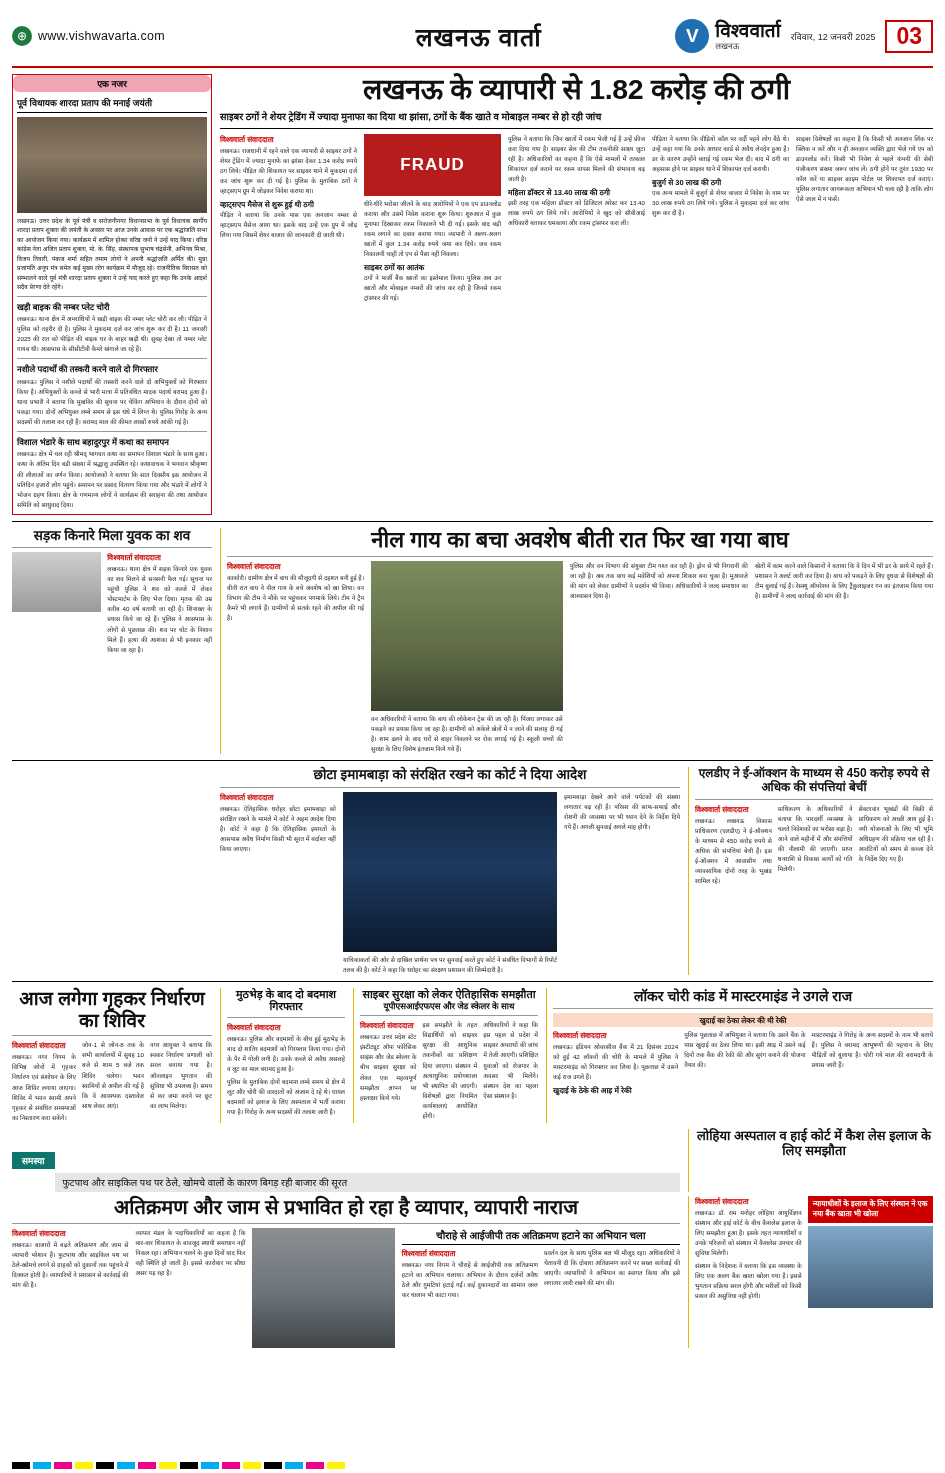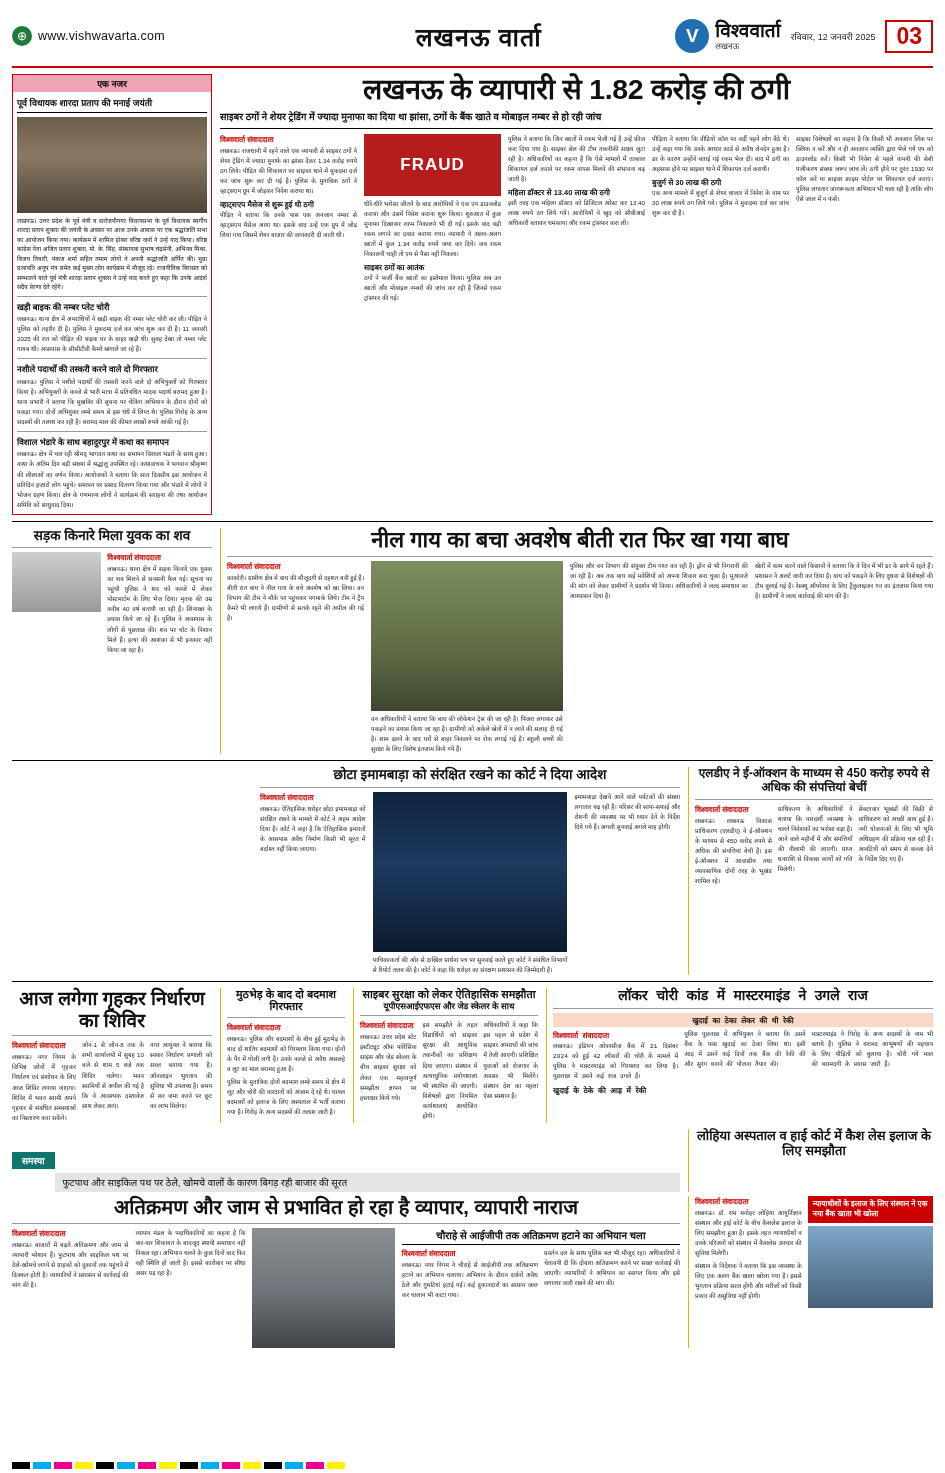--- a/index.html
+++ b/index.html
@@ -36,21 +36,21 @@
   .rule-thin { border-top:1px solid #999; margin:4px 0; }
 
   
   .top { display:flex; gap:8px; margin-top:6px; }
   .col-left { width:200px; }
   .col-right { flex:1; }
 
   
   .ek-nazar { border:1px solid #c00; padding:4px; }
   .ek-tag { background:#f0a5b5; color:#000; font-size:9px; font-weight:bold; text-align:center;
-            padding:2px 0; margin:-4px -4px 4px -4px; }
+            padding:2px 0; margin:-4px -4px 4px -4px;border-radius:6px; }
   .ek-hd { font-size:9px; font-weight:bold; border-bottom:1px solid #000; padding-bottom:3px; }
   .photo { background:#7a6a5a; width:100%; position:relative; overflow:hidden; }
   .photo.people { background:linear-gradient(180deg,#6b5b4b 0%,#8a7a64 40%,#4e4438 100%); }
   .cap { font-size:6.1px; line-height:1.55; text-align:justify; margin-top:3px; }
   .lead-item { margin-top:5px; }
   .lead-hd { font-size:8.4px; font-weight:bold; line-height:1.25; margin-bottom:2px; }
 
   
   .lead-title { font-size:28.5px; font-weight:bold; text-align:center; line-height:1.12; letter-spacing:-.3px; }
   .lead-sub { font-size:9.6px; font-weight:bold; text-align:left; margin-top:4px; color:#111; }
@@ -205,21 +205,21 @@
         </div>
       </div>
     </div>
   </div>
 
   <div class="rule" style="margin:6px 0 4px;"></div>
 
   <div class="mid">
     <div style="width:200px;"></div>
 
-    <div style="flex:1;margin-left:40px;">
+    <div style="flex:1;">
       <div class="small-hd">छोटा इमामबाड़ा को संरक्षित रखने का कोर्ट ने दिया आदेश</div>
       <div class="rule-thin"></div>
       <div style="display:flex;gap:7px;">
         <div style="width:26%;">
           <div class="byline">विश्ववार्ता संवाददाता</div>
           <div class="body-txt">लखनऊ। ऐतिहासिक धरोहर छोटा इमामबाड़ा को संरक्षित रखने के मामले में कोर्ट ने अहम आदेश दिया है। कोर्ट ने कहा है कि ऐतिहासिक इमारतों के आसपास अवैध निर्माण किसी भी सूरत में बर्दाश्त नहीं किया जाएगा।</div>
         </div>
         <div style="width:48%;">
           <div class="imambara-img"></div>
           <div class="body-txt" style="margin-top:3px;">याचिकाकर्ता की ओर से दाखिल प्रार्थना पत्र पर सुनवाई करते हुए कोर्ट ने संबंधित विभागों से रिपोर्ट तलब की है। कोर्ट ने कहा कि धरोहर का संरक्षण प्रशासन की जिम्मेदारी है।</div>
@@ -287,21 +287,21 @@
         </div>
         <div style="width:33%;">
             <div class="body-txt">इस समझौते के तहत विद्यार्थियों को साइबर सुरक्षा की आधुनिक तकनीकों का प्रशिक्षण दिया जाएगा। संस्थान में अत्याधुनिक प्रयोगशाला भी स्थापित की जाएगी। विशेषज्ञों द्वारा नियमित कार्यशालाएं आयोजित होंगी।</div>
           </div>
         <div style="width:33%;">
             <div class="body-txt">अधिकारियों ने कहा कि इस पहल से प्रदेश में साइबर अपराधों की जांच में तेजी आएगी। प्रशिक्षित युवाओं को रोजगार के अवसर भी मिलेंगे। संस्थान देश का पहला ऐसा संस्थान है।</div>
           </div>
       </div>
     </div>
 
-    <div class="sep" style="flex:1;font-family:Liberation Mono, monospace;">
+    <div class="sep" style="flex:1;">
       <div class="small-hd" style="font-size:14px;">लॉकर चोरी कांड में मास्टरमाइंड ने उगले राज</div>
       <div class="rule-thin"></div>
       <div style="background:#fbd9c7;font-size:7.5px;font-weight:bold;padding:2px 5px;text-align:center;">खुदाई का ठेका लेकर की थी रेकी</div>
       <div style="display:flex;gap:6px;margin-top:3px;">
         <div style="width:34%;">
           <div class="byline">विश्ववार्ता संवाददाता</div>
           <div class="body-txt">लखनऊ। इंडियन ओवरसीज बैंक में 21 दिसंबर 2024 को हुई 42 लॉकरों की चोरी के मामले में पुलिस ने मास्टरमाइंड को गिरफ्तार कर लिया है। पूछताछ में उसने कई राज उगले हैं।</div>
           <div class="sub-hd">खुदाई के ठेके की आड़ में रेकी</div>
         </div>
         <div style="width:33%;">

